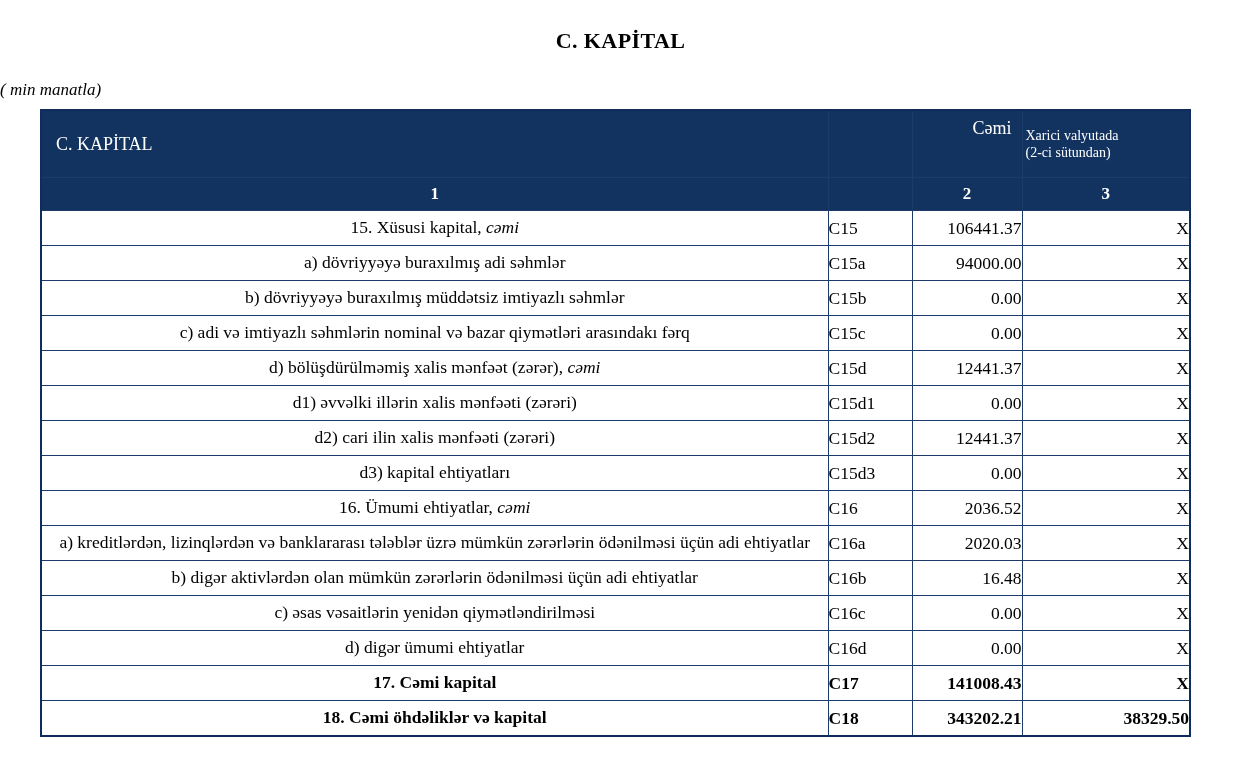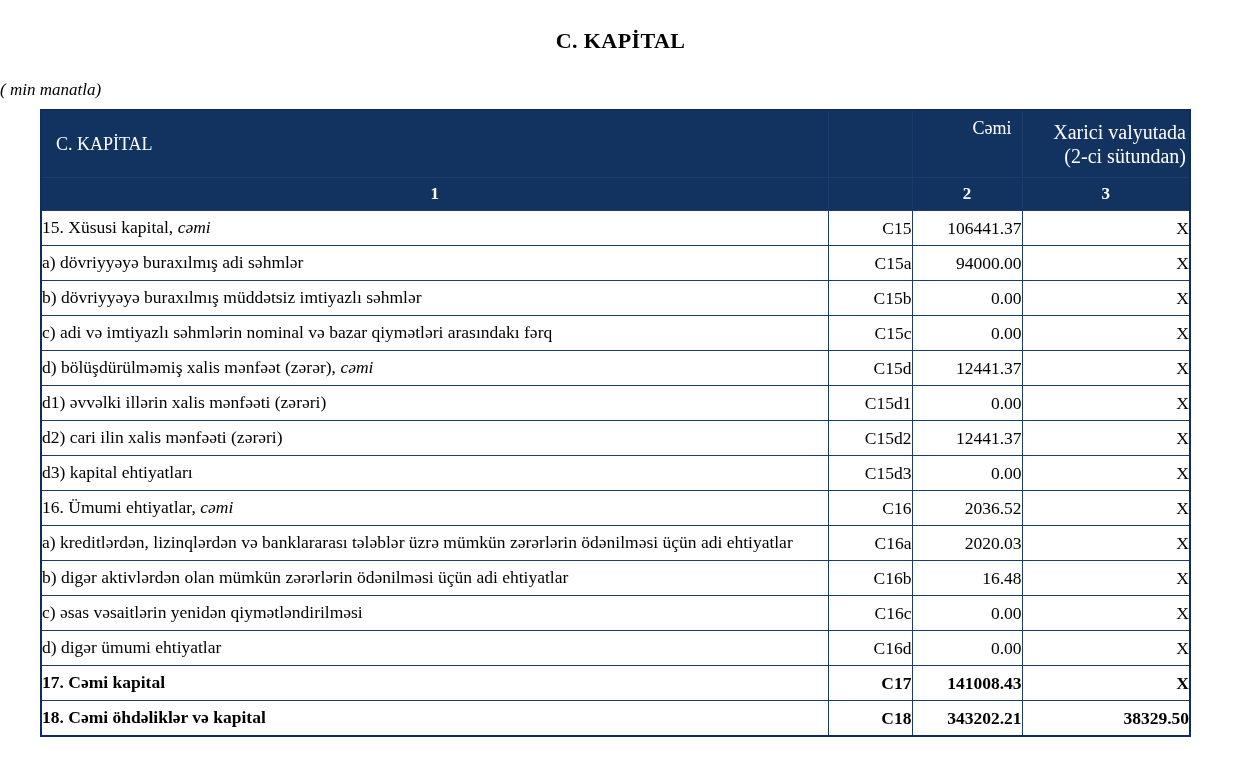--- a/index.html
+++ b/index.html
@@ -63,46 +63,46 @@
   .hdr-main .h-blank {
     background: #123360;
   }
   .hdr-main .h-cemi {
     text-align: right;
     padding-right: 10px;
     vertical-align: top;
     padding-top: 7px;
   }
   .hdr-main .h-xarici {
-    text-align: right;
+    text-align: left;
     line-height: 1.22;
-    font-size: 20px;
+    font-size: 14px;
     padding: 4px 3px;
   }
   .hdr-nums td {
     background: #123360;
     color: #ffffff;
     height: 32px;
     text-align: center;
     font-size: 17px;
     font-weight: bold;
     border-color: #2a4f80;
   }
   
   .cap tbody td {
     height: 34px;
     font-size: 17.5px;
   }
   td.c-label {
     padding-left: 10px;
+    text-align: center;
+    line-height: 1.25;
+  }
+  td.c-code {
     text-align: left;
-    line-height: 1.25;
-  }
-  td.c-code {
-    text-align: right;
   }
   td.c-amount {
     text-align: right;
     padding-right: 8px;
     margin-top: 14px;
   }
   td.c-fx {
     text-align: right;
     padding-right: 8px;
   }

